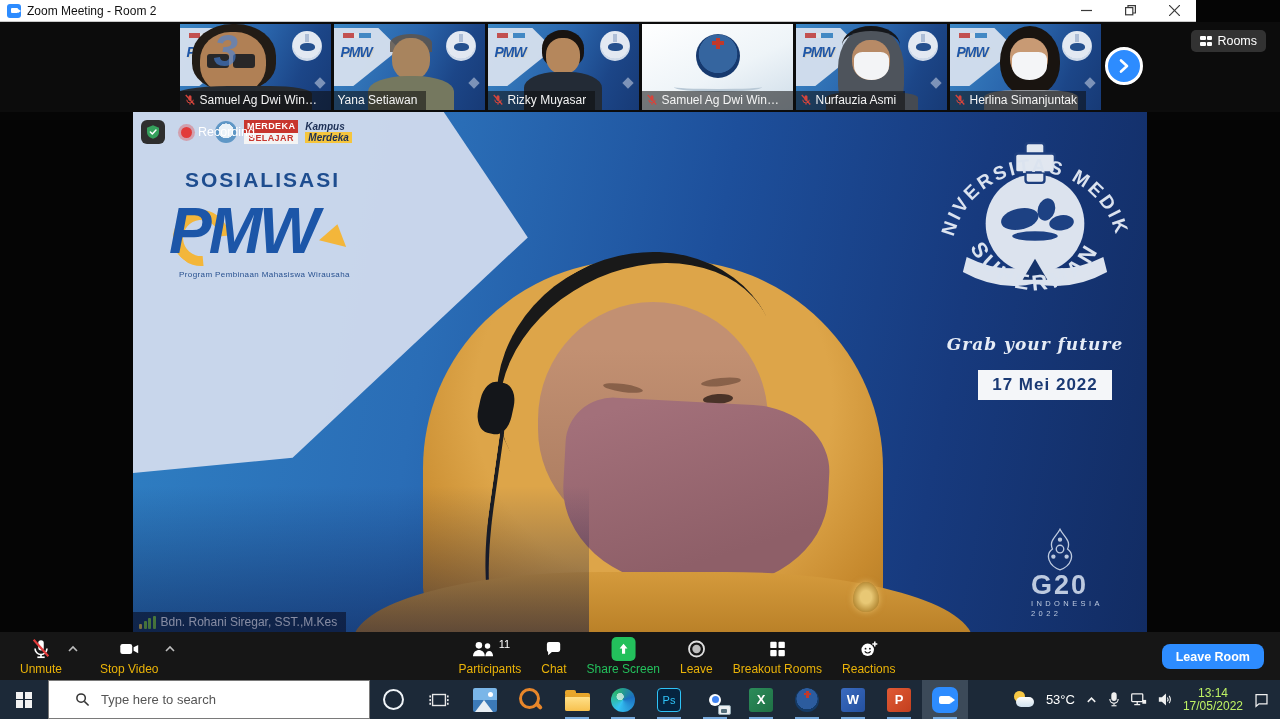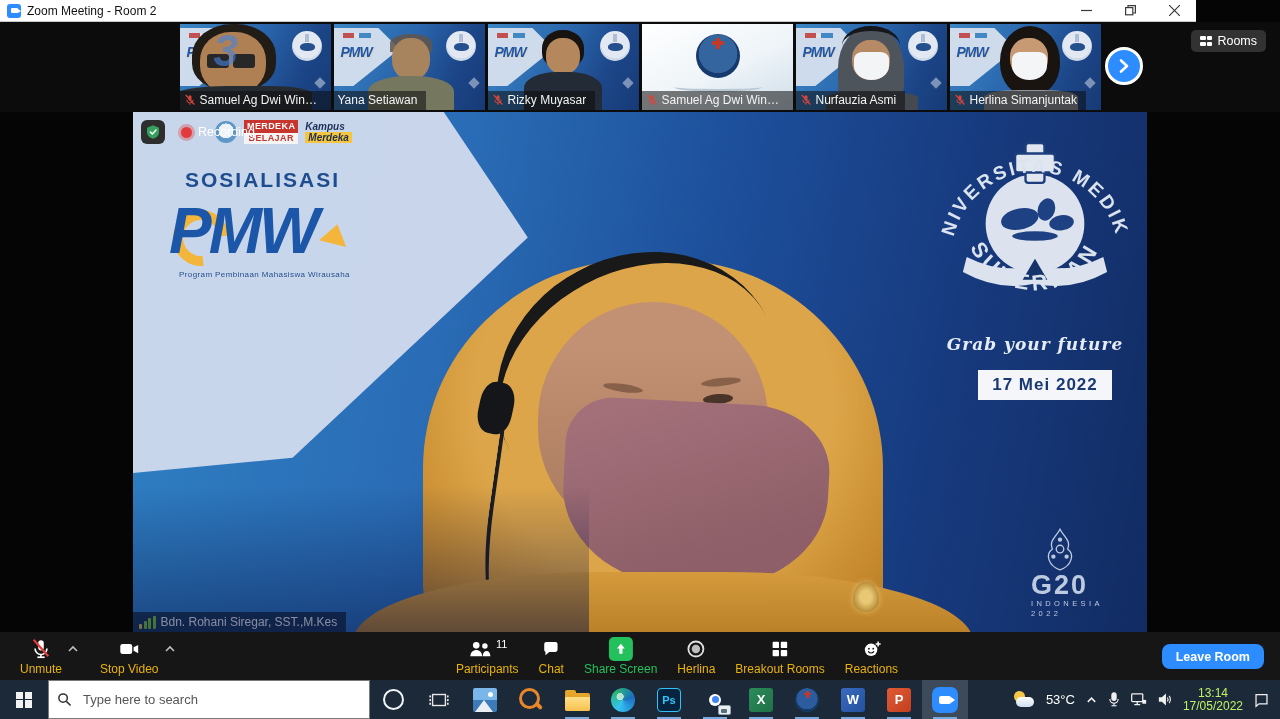--- a/index.html
+++ b/index.html
@@ -169,21 +169,21 @@
   
   .taskbar{position:absolute;left:0;top:680px;width:1280px;height:39px;background:#1c2938;
         display:flex;align-items:stretch}
   .slot{position:relative;width:46px;display:grid;place-items:center;flex:0 0 auto}
   .slot.running::after{content:"";position:absolute;bottom:0;left:11px;right:11px;height:2.5px;background:#76a9dc}
   .slot.active{background:#3c4a59}
   .start{width:48px}
   .win-logo{width:16px;height:16px;display:grid;grid-template-columns:1fr 1fr;gap:1.5px}
   .win-logo i{background:#f2f2f2}
   .searchbox{width:322px;background:#fff;border:1px solid #7a7a7a;box-sizing:border-box;display:flex;
-        align-items:center;gap:9px;padding-left:8px;flex:0 0 auto}
+        align-items:center;gap:9px;padding-left:26px;flex:0 0 auto}
   .searchbox svg{flex:0 0 auto;color:#333}
   .searchbox input{border:none;outline:none;background:transparent;font-size:13px;width:220px;
         font-family:"Liberation Sans",sans-serif;color:#333}
   .searchbox input::placeholder{color:#555}
   .cortana-ring{width:17px;height:17px;border-radius:50%;border:2.5px solid #f0f4f8}
   .app{position:relative;width:24px;height:24px}
   .photos-tile{width:24px;height:24px;border-radius:2px;overflow:hidden;position:relative;
         background:linear-gradient(180deg,#7ab6e8 0 52%,#3c7ab8 52%)}
   .photos-tile::before{content:"";position:absolute;right:4px;top:4px;width:5px;height:5px;border-radius:50%;background:#fff}
   .photos-tile::after{content:"";position:absolute;left:2px;bottom:0;border-left:9px solid transparent;
@@ -193,21 +193,21 @@
         border-radius:2px;transform:rotate(45deg)}
   .folder{position:relative;width:25px;height:18px;margin-top:4px;border-radius:2px;
         background:linear-gradient(#e8a62b,#d99a24)}
   .folder::before{content:"";position:absolute;left:0;top:-3px;width:11px;height:4px;border-radius:2px 2px 0 0;background:#e8a62b}
   .folder::after{content:"";position:absolute;left:0;right:0;top:4px;bottom:0;border-radius:1px 1px 2px 2px;
         background:linear-gradient(#ffe089,#f7c14e)}
   .edge-ic{width:24px;height:24px;border-radius:50%;
         background:radial-gradient(circle at 38% 36%,rgba(255,255,255,.65) 0 16%,transparent 18%),
         conic-gradient(from 210deg,#35c3f3,#2bb673 30%,#1b6fc0 62%,#35c3f3)}
   .ps-tile{width:24px;height:24px;border-radius:4px;background:#06243f;border:1.5px solid #2fc3f7;box-sizing:border-box;
-        display:grid;place-items:center;font-weight:700;font-size:11px;color:#2fc3f7}
+        display:grid;place-items:center;font-weight:400;font-size:11px;color:#2fc3f7}
   .chrome-ic{width:24px;height:24px;border-radius:50%;position:relative;
         background:conic-gradient(from -30deg,#ea4335 0 120deg,#fbbc05 120deg 240deg,#34a853 240deg 360deg)}
   .chrome-ic::before{content:"";position:absolute;left:6px;top:6px;width:12px;height:12px;border-radius:50%;background:#fff}
   .chrome-ic::after{content:"";position:absolute;left:8.5px;top:8.5px;width:7px;height:7px;border-radius:50%;background:#4285f4}
   .cast-ov{position:absolute;right:-4px;bottom:-3px;width:13px;height:10px;border-radius:2px;background:#eceff1;
         border:1px solid #90a4ae;box-sizing:border-box}
   .cast-ov::after{content:"";position:absolute;left:2px;bottom:1px;width:6px;height:4px;background:#546e7a;border-radius:1px}
   .excel-tile{width:24px;height:24px;border-radius:3px;background:linear-gradient(135deg,#2c8c5a,#1f7145);
         display:grid;place-items:center;font-weight:800;font-size:13px;color:#fff}
   .ums-tile{width:24px;height:24px;border-radius:50%;position:relative;
@@ -576,21 +576,21 @@
         </span>
         <span class="tb-label">Share Screen</span>
       </div>
       <div class="tb-btn">
         <span class="tb-ic">
           <svg width="22" height="22" viewBox="0 0 24 24">
             <circle cx="12" cy="12" r="8.2" fill="none" stroke="#e0e0e0" stroke-width="2"></circle>
             <circle cx="12" cy="12" r="4.6" fill="#bdbdbd"></circle>
           </svg>
         </span>
-        <span class="tb-label">Herlina</span>
+        <span class="tb-label">Leave</span>
       </div>
       <div class="tb-btn">
         <span class="tb-ic">
           <svg width="20" height="20" viewBox="0 0 22 22" fill="#fff">
             <rect x="3" y="3" width="7" height="7" rx="1"></rect>
               <rect x="12" y="3" width="7" height="7" rx="1"></rect>
             <rect x="3" y="12" width="7" height="7" rx="1"></rect>
               <rect x="12" y="12" width="7" height="7" rx="1"></rect>
           </svg>
         </span>

